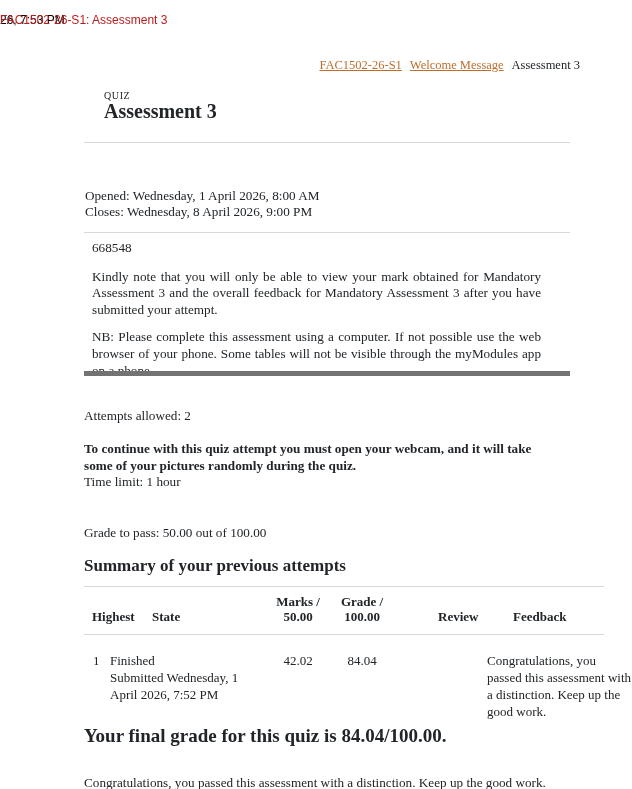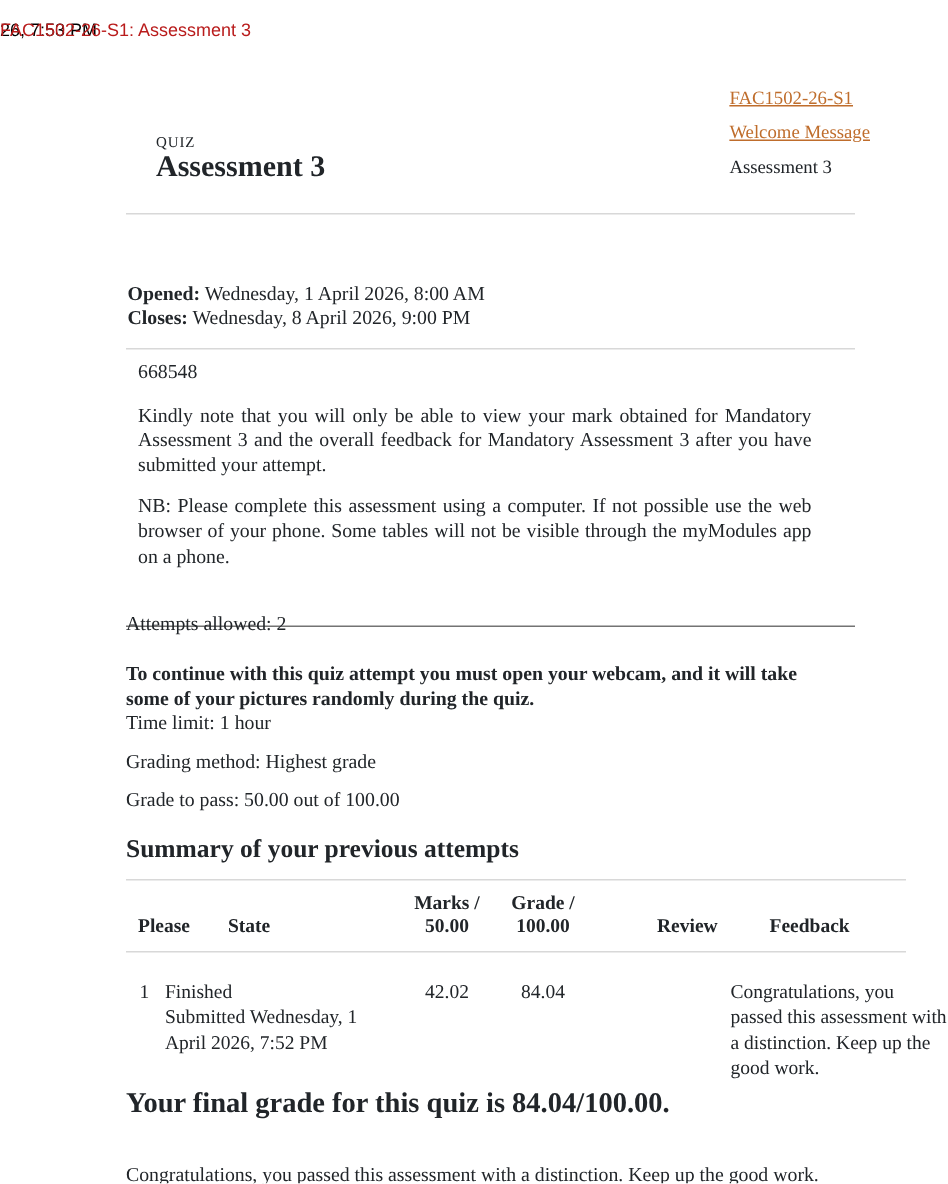--- a/index.html
+++ b/index.html
@@ -14,41 +14,41 @@
     font-family:"Liberation Sans", sans-serif; font-size:12px; color:#000;
     white-space:nowrap;
   }
   .ph-center {
     position:absolute; left:0; top:13px; width:632px; text-align:left;
     font-family:"Liberation Sans", sans-serif; font-size:12px; color:#b91c1c;
   }
   
   .breadcrumb {
     position:absolute; top:58px; right:52px; font-size:12.5px;
-    display:flex; gap:8px; align-items:baseline; white-space:nowrap;flex-direction:column;
+    display:flex; gap:8px; align-items:baseline; white-space:nowrap;
   }
   .breadcrumb a { color:var(--link,#bf6d2c); text-decoration:underline; cursor:pointer; }
   .breadcrumb .current { color:#212529; }
   
   .kicker {
     position:absolute; left:104px; top:90px;
     font-size:10px; letter-spacing:.6px; color:#212529;
   }
   .title {
     position:absolute; left:104px; top:100px; margin:0;
     font-size:20px; font-weight:bold; color:#212529;
   }
   .divider { position:absolute; left:84px; top:142px; width:486px; height:1px; background:#d8d8d8; }
   
   .dates { position:absolute; left:85px; top:188px; font-size:13.2px; line-height:15.5px; }
-  .dates b { font-weight:bold; }
+  .dates b { font-weight:normal; }
   
   .descbox {
-    position:absolute; left:84px; top:232px; width:486px; height:186px;
-    box-sizing:border-box; border-top:1px solid #d8d8d8; border-bottom:1px solid #737373;
+    position:absolute; left:84px; top:232px; width:486px; height:144px;
+    box-sizing:border-box; border-top:1px solid #d8d8d8; border-bottom:5px solid #737373;
     padding:7px 29px 0 8px; overflow:hidden;
   }
   .descbox .code { font-size:13.2px; margin:0 0 12px 0; }
   .descbox p { font-size:13.2px; line-height:16.6px; margin:0 0 11px 0; text-align:justify; }
   
   .infoline { position:absolute; left:84px; font-size:13.2px; line-height:17px; }
   .infoline.bold { font-weight:bold; width:478px; }
   
   .summary-heading { position:absolute; left:84px; top:556px; margin:0; font-size:17px; font-weight:bold; }
   .attempts-table {
@@ -102,27 +102,26 @@
 
   <div class="descbox">
     <p class="code">668548</p>
     <p>Kindly note that you will only be able to view your mark obtained for Mandatory Assessment 3 and the overall feedback for Mandatory Assessment 3 after you have submitted your attempt.</p>
     <p>NB: Please complete this assessment using a computer. If not possible use the web browser of your phone. Some tables will not be visible through the myModules app on a phone.</p>
   </div>
 
   <div class="infoline" style="top:407px">Attempts allowed: 2</div>
   <div class="infoline bold" style="top:440px">To continue with this quiz attempt you must open your webcam, and it will take some of your pictures randomly during the quiz.</div>
   <div class="infoline" style="top:473px">Time limit: 1 hour</div>
-  <div class="infoline" style="top:499px">Grading method: Highest grade</div>
   <div class="infoline" style="top:524px">Grade to pass: 50.00 out of 100.00</div>
 
   <h2 class="summary-heading">Summary of your previous attempts</h2>
 
   <div class="attempts-table">
-    <span class="th th-attempt">Please</span>
+    <span class="th th-attempt">Highest</span>
     <span class="th th-state">State</span>
     <span class="th th-marks wrap">Marks / 50.00</span>
     <span class="th th-grade wrap">Grade / 100.00</span>
     <span class="th th-review">Review</span>
     <span class="th th-feedback">Feedback</span>
     <div class="header-sep"></div>
 
     <div class="td td-attempt">1</div>
     <div class="td td-state">
       <span class="state-label">Finished</span>

